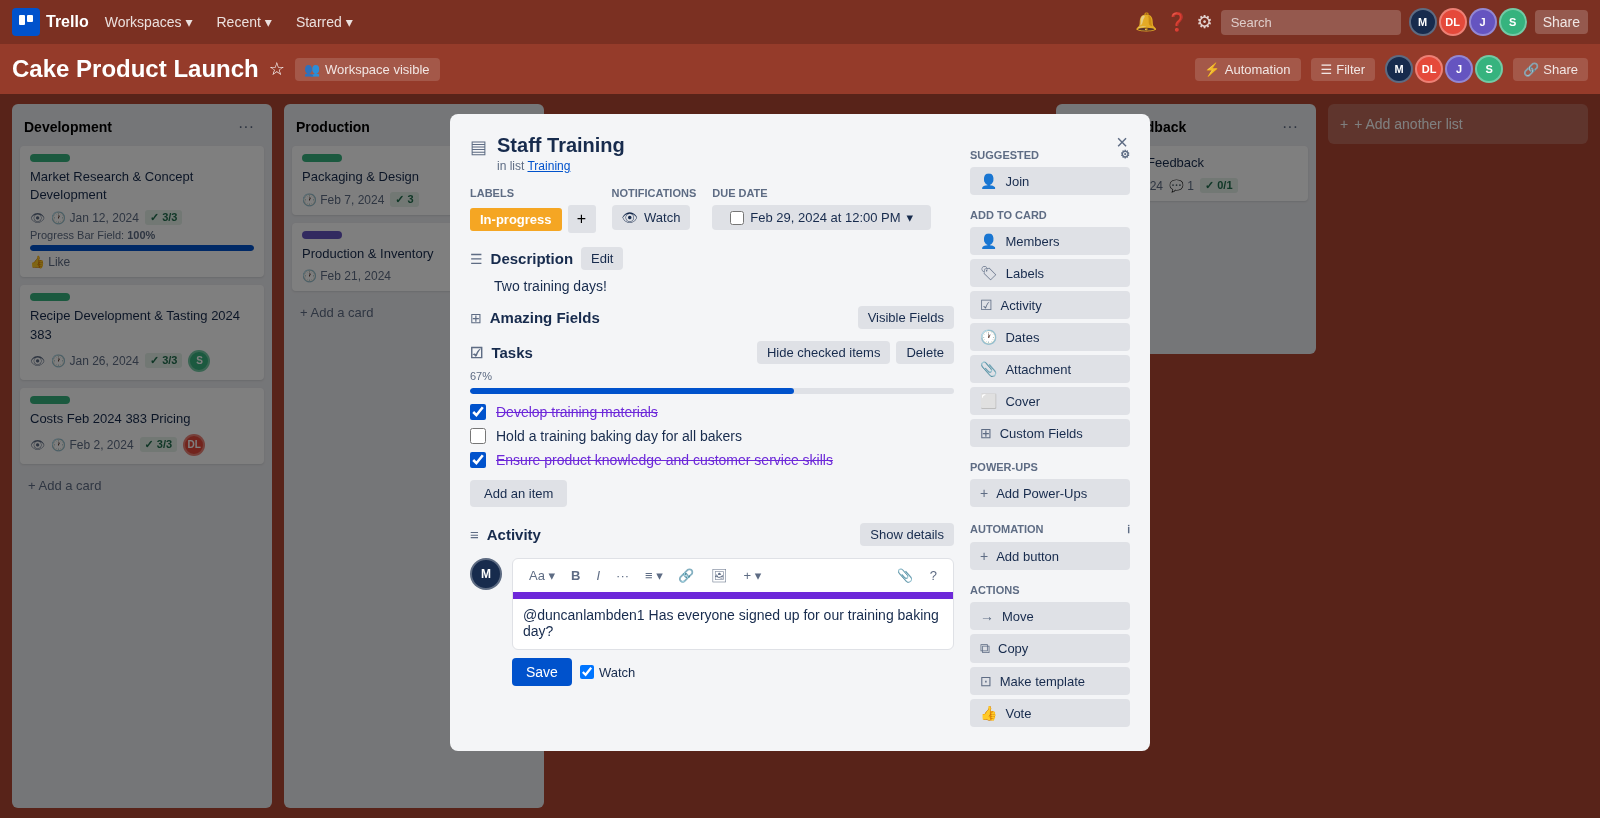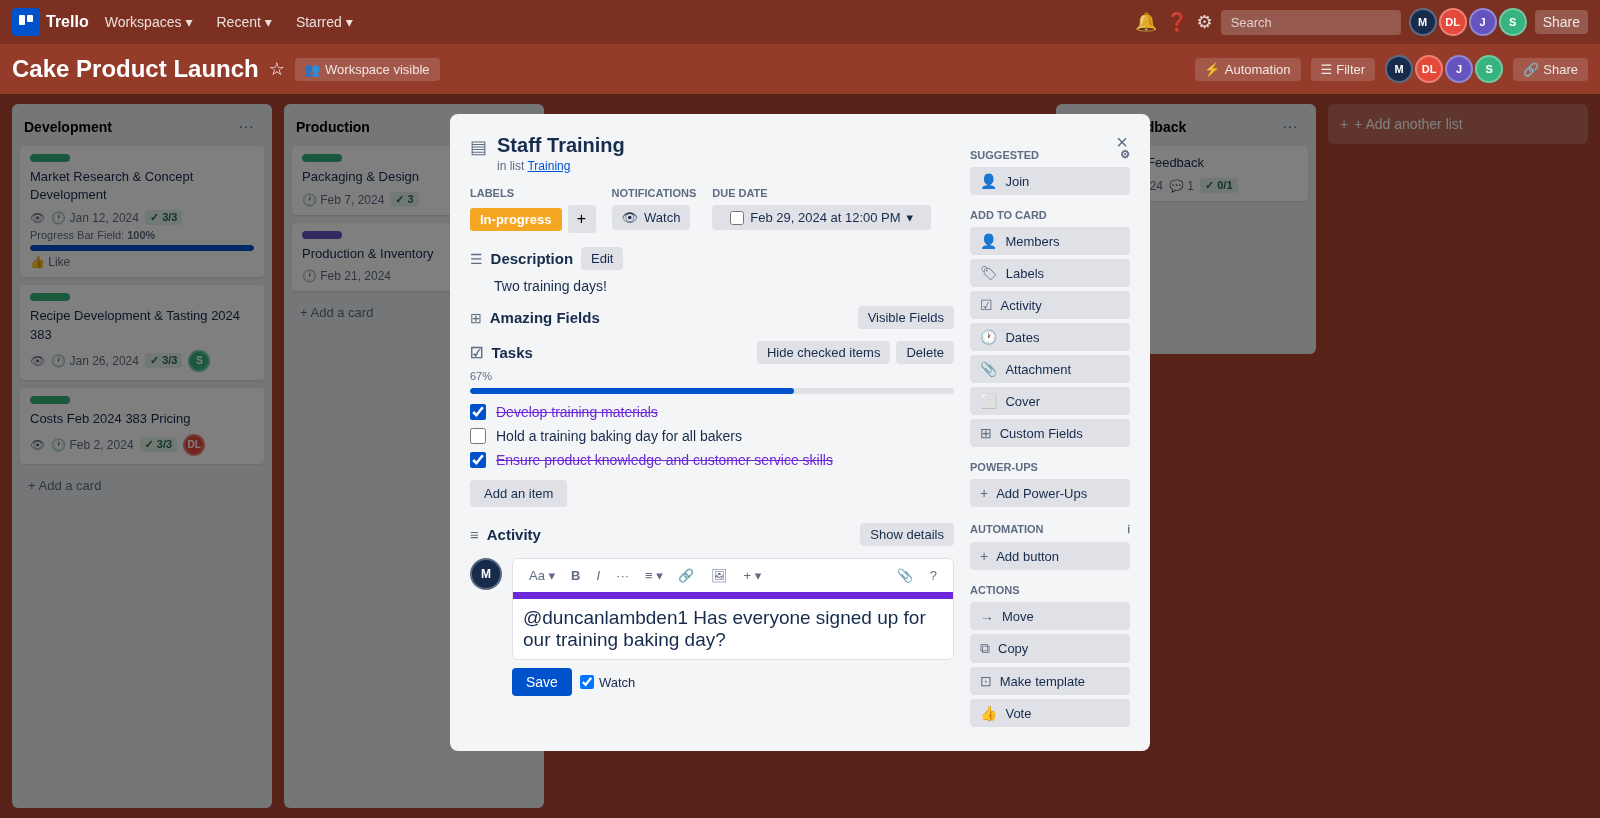--- a/index.html
+++ b/index.html
@@ -488,21 +488,21 @@
       border: none;
       cursor: pointer;
       padding: 3px 6px;
       border-radius: 3px;
       color: #5e6c84;
       font-size: 13px;
     }
     .editor-content {
       padding: 8px 10px;
       min-height: 50px;
-      font-size: 19px;
+      font-size: 14px;
       color: #172b4d;
     }
     .editor-actions {
       display: flex;
       align-items: center;
       gap: 8px;
       margin-top: 8px;
     }
     .save-btn {
       background: #0052cc;

